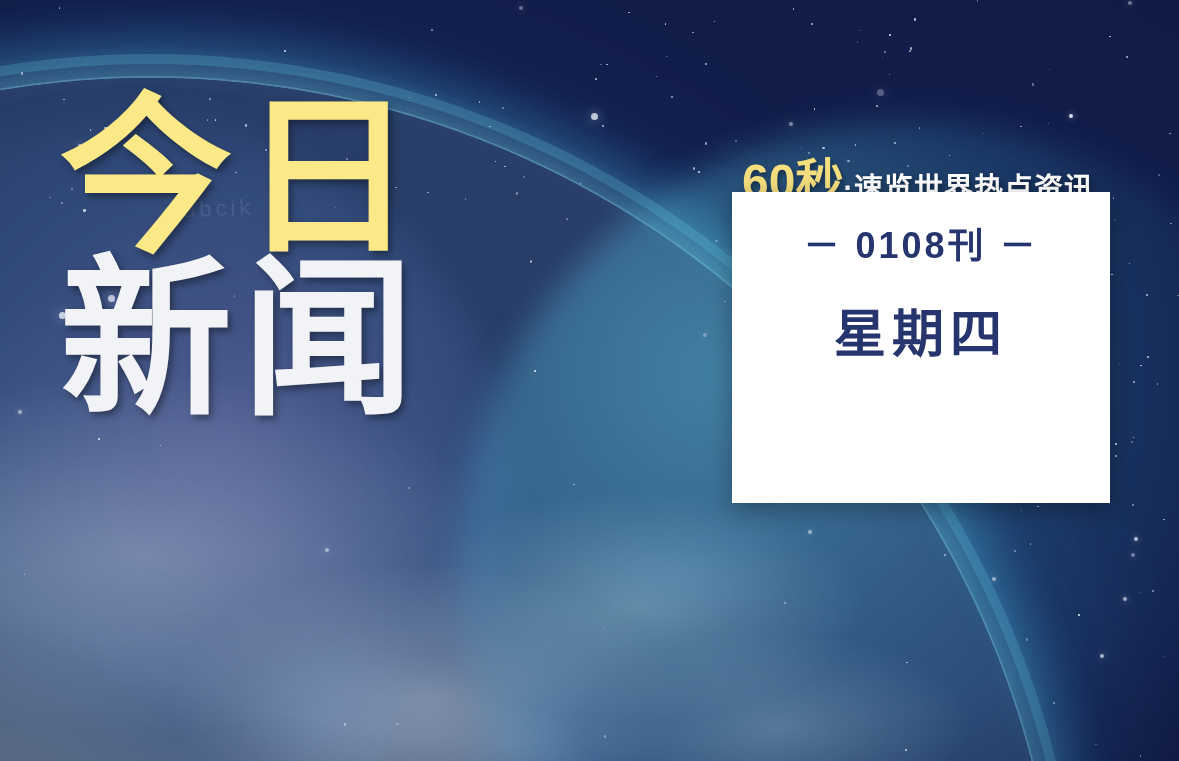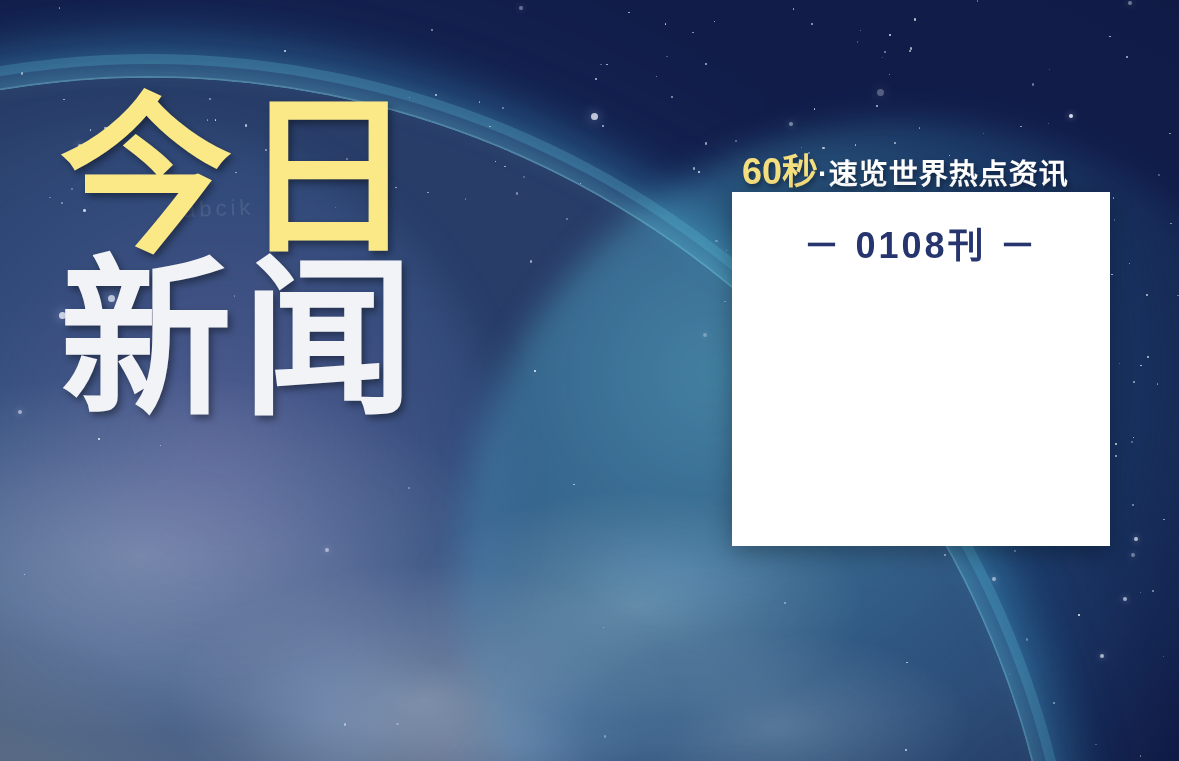--- a/index.html
+++ b/index.html
@@ -125,26 +125,26 @@
     display:block;font-size:172px;color:#f2f3f6;margin-top:4px;
   }
 
   
   .tagline{
     position:absolute;left:742px;top:142px;
     white-space:nowrap;
     font-weight:bold;
     text-shadow:2px 3px 5px rgba(0,0,0,.40);
   }
-  .tagline .sec{font-size:36px;color:#f5de7e;letter-spacing:0px;}
+  .tagline .sec{font-size:48px;color:#f5de7e;letter-spacing:0px;}
   .tagline .desc{font-size:29px;color:#ffffff;letter-spacing:1px;}
 
   
   .card{
-    position:absolute;left:732px;top:192px;width:378px;height:354px;
+    position:absolute;left:732px;top:192px;width:378px;height:311px;
     background:#ffffff;
     color:#27356e;
     display:flex;flex-direction:column;align-items:center;justify-content:flex-start;
     box-shadow:0 6px 22px rgba(0,0,0,.30);
   }
   .card .issue{
     margin-top:24px;font-size:36px;font-weight:bold;letter-spacing:3px;white-space:nowrap;
   }
   .card .weekday{
     margin-top:24px;font-size:52px;font-weight:bold;letter-spacing:6px;white-space:nowrap;
@@ -403,17 +403,18 @@
       <span class="l1">今日</span>
       <span class="l2">新闻</span>
     </div>
 
     <div class="tagline">
       <span class="sec">60秒</span><span class="desc">·速览世界热点资讯</span>
     </div>
 
     <div class="card">
       <div class="issue">－ 0108刊 －</div>
+      <div class="weekday">星期四</div>
     </div>
 
 
   </div>
 </div>
 
 </body></html>

